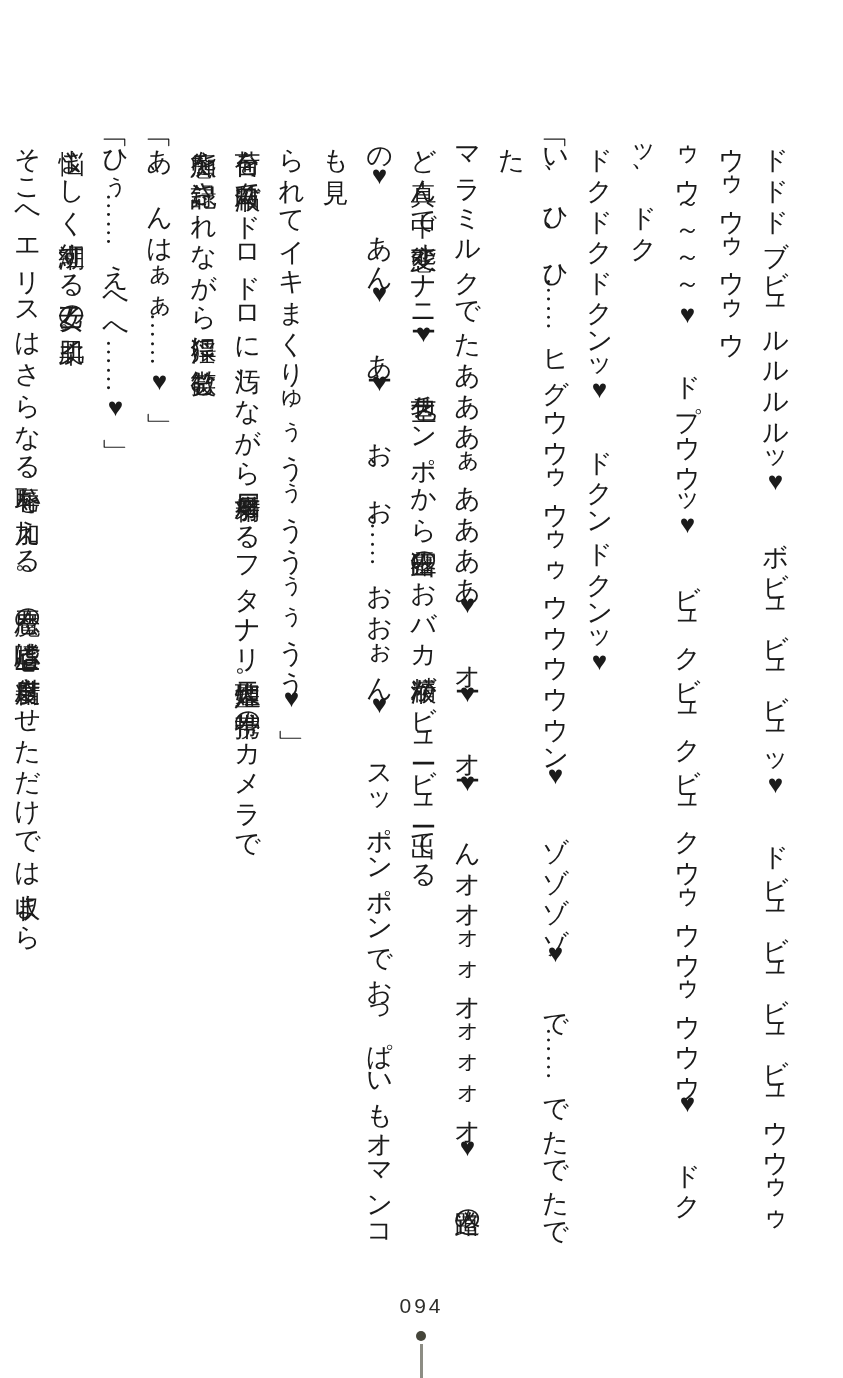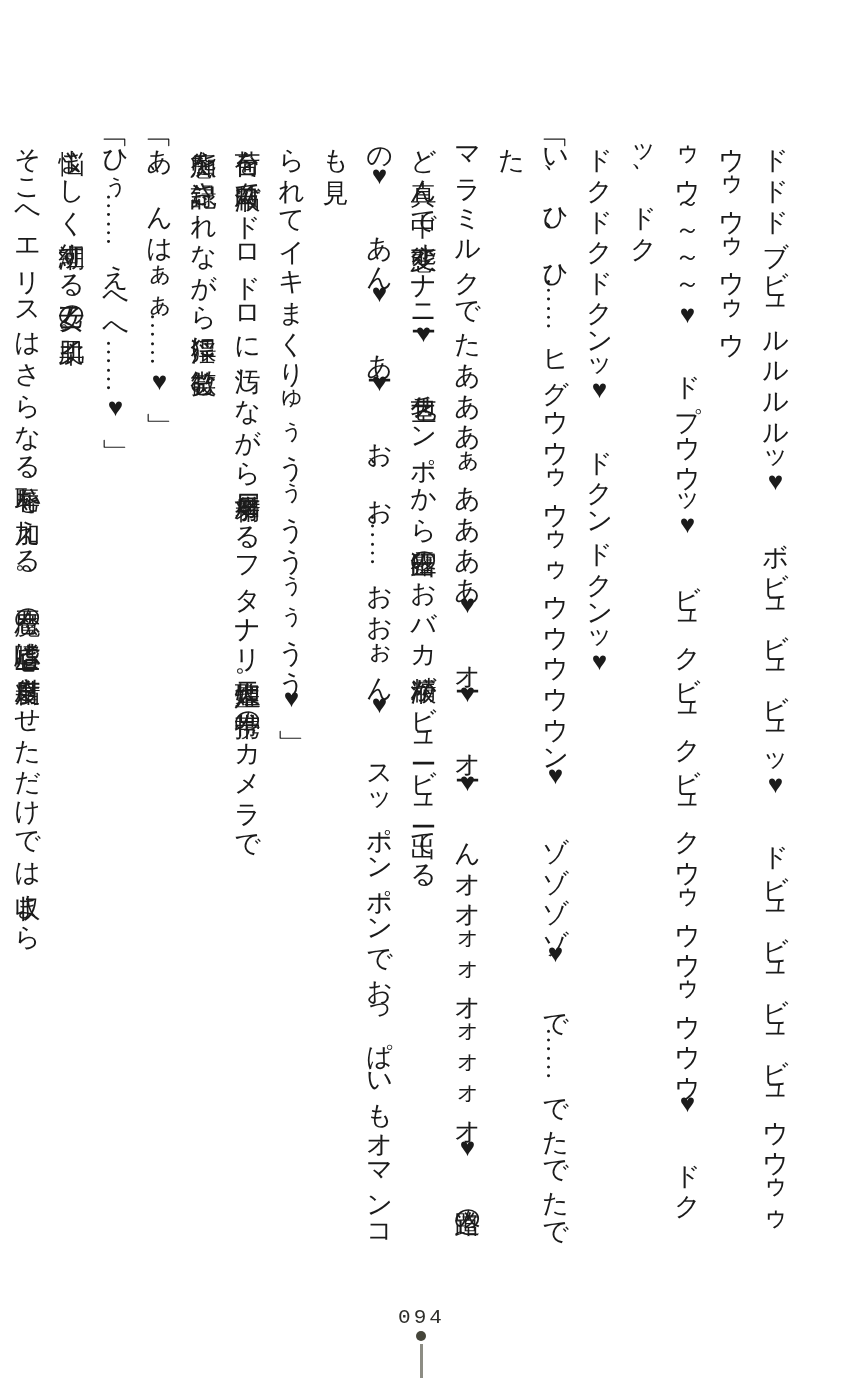--- a/index.html
+++ b/index.html
@@ -45,25 +45,24 @@
     right: 0;
     top: 1290px;
     height: 88px;
   }
   .page-num {
     position: absolute;
     left: 0;
     right: 0;
     top: 4px;
     text-align: center;
-    font-family: Liberation Mono, monospace;
+    font-family: Liberation Sans, sans-serif;
     font-size: 21px;
     letter-spacing: 3px;
     color: #2e2e2a;
-    margin-top: 12px;
   }
   .footer-dot {
     position: absolute;
     left: 416px;
     top: 41px;
     width: 10px;
     height: 10px;
     border-radius: 50%;
     background: #45453a;
   }

